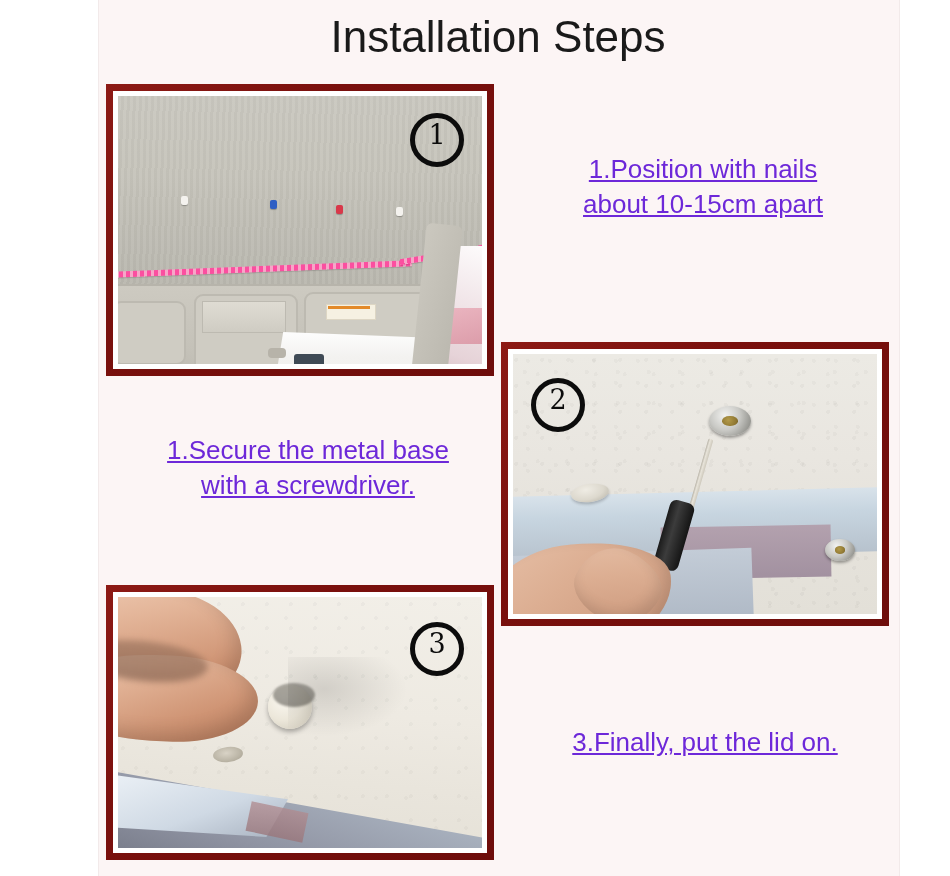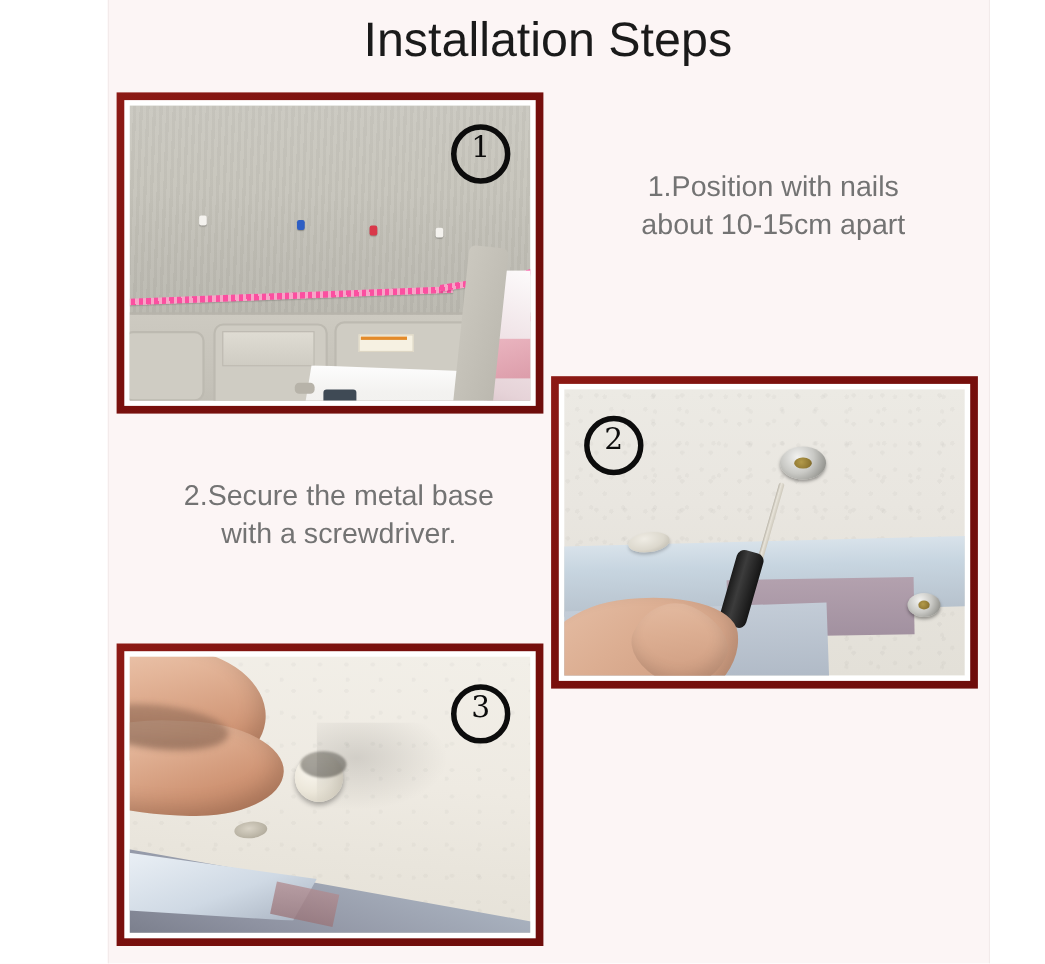--- a/index.html
+++ b/index.html
@@ -210,24 +210,25 @@
     background: radial-gradient(ellipse at 45% 40%, #d9d3c6 0%, #bbb5a6 60%, #a49d8e 100%);
   }
   .lid-glass {
     position: absolute;
     background: linear-gradient(200deg,#cfd6de 0%, #aab3c0 35%, #8f93a2 70%, #6f7380 100%);
   }
 
   
   .caption {
     position: absolute;
-    color: #737373;
+    color: #6d28d9;
     font-size: 26px;
     line-height: 35px;
     white-space: pre-line;
+    text-decoration: underline;
   }
   #caption-1 { left: 495px; top: 152px; width: 370px; text-align: center; }
   #caption-2 { left: 96px;  top: 433px; width: 378px; text-align: center; }
   #caption-3 { left: 492px; top: 725px; width: 380px; text-align: center; }
 </style>
 </head>
 <body>
 
 <div id="page">
 
@@ -309,21 +310,21 @@
         <div class="sc-handle" style="left:139px;top:145px;width:25px;height:70px;transform:rotate(16deg);"></div>
 
         <div class="sc-hand" style="left:-30px;top:190px;width:190px;height:110px;transform:rotate(-8deg);"></div>
         <div class="sc-hand" style="left:62px;top:196px;width:86px;height:72px;transform:rotate(24deg);"></div>
 
         <div class="badge" style="left:18px;top:24px;">2</div>
       </div>
     </div>
   </div>
 
-  <div class="caption" id="caption-2">2.Secure the metal base
+  <div class="caption" id="caption-2">1.Secure the metal base
  with a screwdriver.</div>
 
   <div class="panel" id="panel-3">
     <div class="panel-inner">
       <div class="photo photo-lid">
 
         <div class="lid-tex"></div>
 
         <div class="lid-glass" style="left:-10px;top:150px;width:420px;height:130px;
                     clip-path:polygon(0 18%, 100% 76%, 100% 100%, 0 100%);"></div>
@@ -348,14 +349,15 @@
                     opacity:.55;filter:blur(1px);"></div>
 
         <div style="position:absolute;left:170px;top:60px;width:120px;height:80px;
                     background:radial-gradient(ellipse at 30% 40%, rgba(0,0,0,0.12), rgba(0,0,0,0) 70%);"></div>
 
         <div class="badge" style="right:18px;top:25px;">3</div>
       </div>
     </div>
   </div>
 
+  <div class="caption" id="caption-3">3.Finally, put the lid on.</div>
 
 </div>
 
 </body></html>

